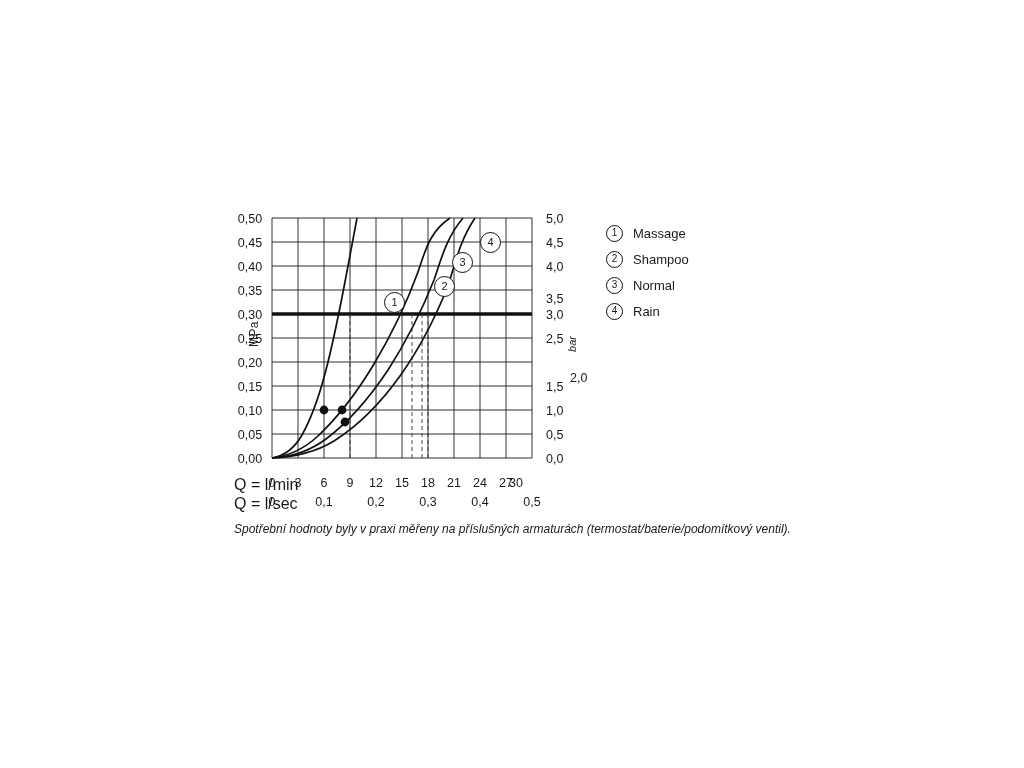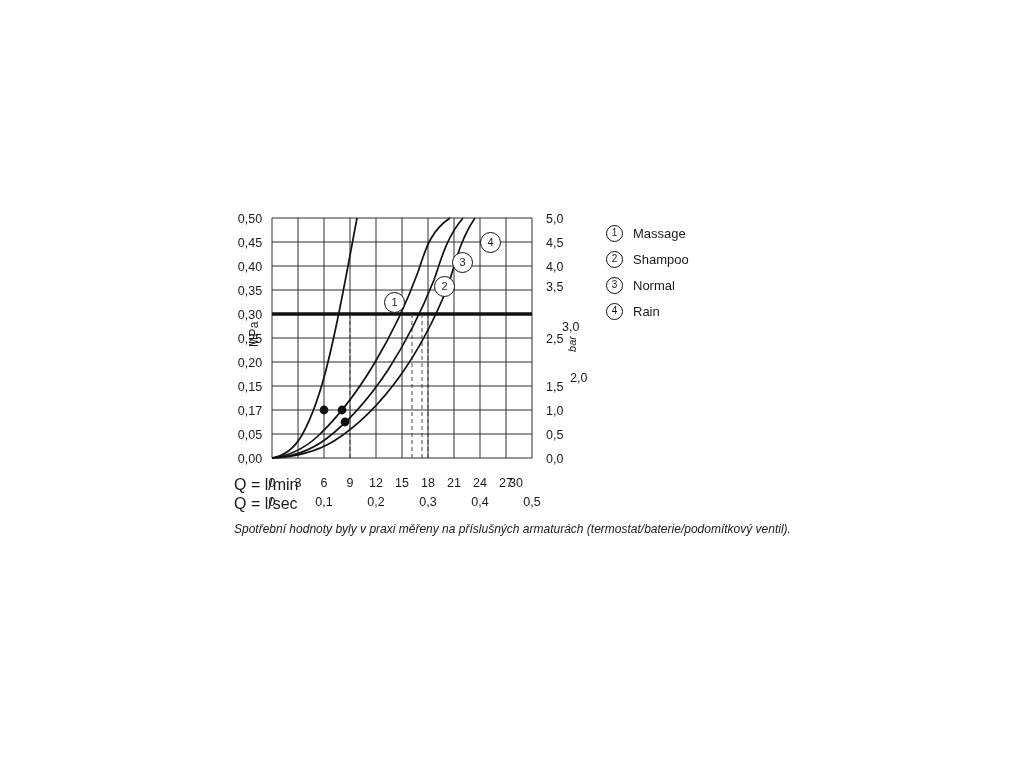--- a/index.html
+++ b/index.html
@@ -126,29 +126,29 @@
   <div class="ylab-right">bar</div>
 
   <div class="ytick left" style="left:230px; top:212px;">0,50</div>
   <div class="ytick left" style="left:230px; top:236px;">0,45</div>
   <div class="ytick left" style="left:230px; top:260px;">0,40</div>
   <div class="ytick left" style="left:230px; top:284px;">0,35</div>
   <div class="ytick left" style="left:230px; top:308px;">0,30</div>
   <div class="ytick left" style="left:230px; top:332px;">0,25</div>
   <div class="ytick left" style="left:230px; top:356px;">0,20</div>
   <div class="ytick left" style="left:230px; top:380px;">0,15</div>
-  <div class="ytick left" style="left:230px; top:404px;">0,17</div>
+  <div class="ytick left" style="left:230px; top:404px;">0,10</div>
   <div class="ytick left" style="left:230px; top:428px;">0,05</div>
   <div class="ytick left" style="left:230px; top:452px;">0,00</div>
 
   <div class="ytick right" style="left:546px; top:212px;">5,0</div>
   <div class="ytick right" style="left:546px; top:236px;">4,5</div>
   <div class="ytick right" style="left:546px; top:260px;">4,0</div>
-  <div class="ytick right" style="left:546px; top:280px;">3,5</div>
-  <div class="ytick right" style="left:562px; top:308px;margin-top:12px;">3,0</div>
+  <div class="ytick right" style="left:546px; top:292px;">3,5</div>
+  <div class="ytick right" style="left:546px; top:308px;">3,0</div>
   <div class="ytick right" style="left:546px; top:332px;">2,5</div>
   <div class="ytick right" style="left:570px; top:356px;margin-top:15px;">2,0</div>
   <div class="ytick right" style="left:546px; top:380px;">1,5</div>
   <div class="ytick right" style="left:546px; top:404px;">1,0</div>
   <div class="ytick right" style="left:546px; top:428px;">0,5</div>
   <div class="ytick right" style="left:546px; top:452px;">0,0</div>
 
   <svg class="plot-svg" width="360" height="300" viewBox="0 0 360 300" style="left:232px; top:206px;">
 
     <g stroke="#1a1a1a" stroke-width="0.9" fill="none">

